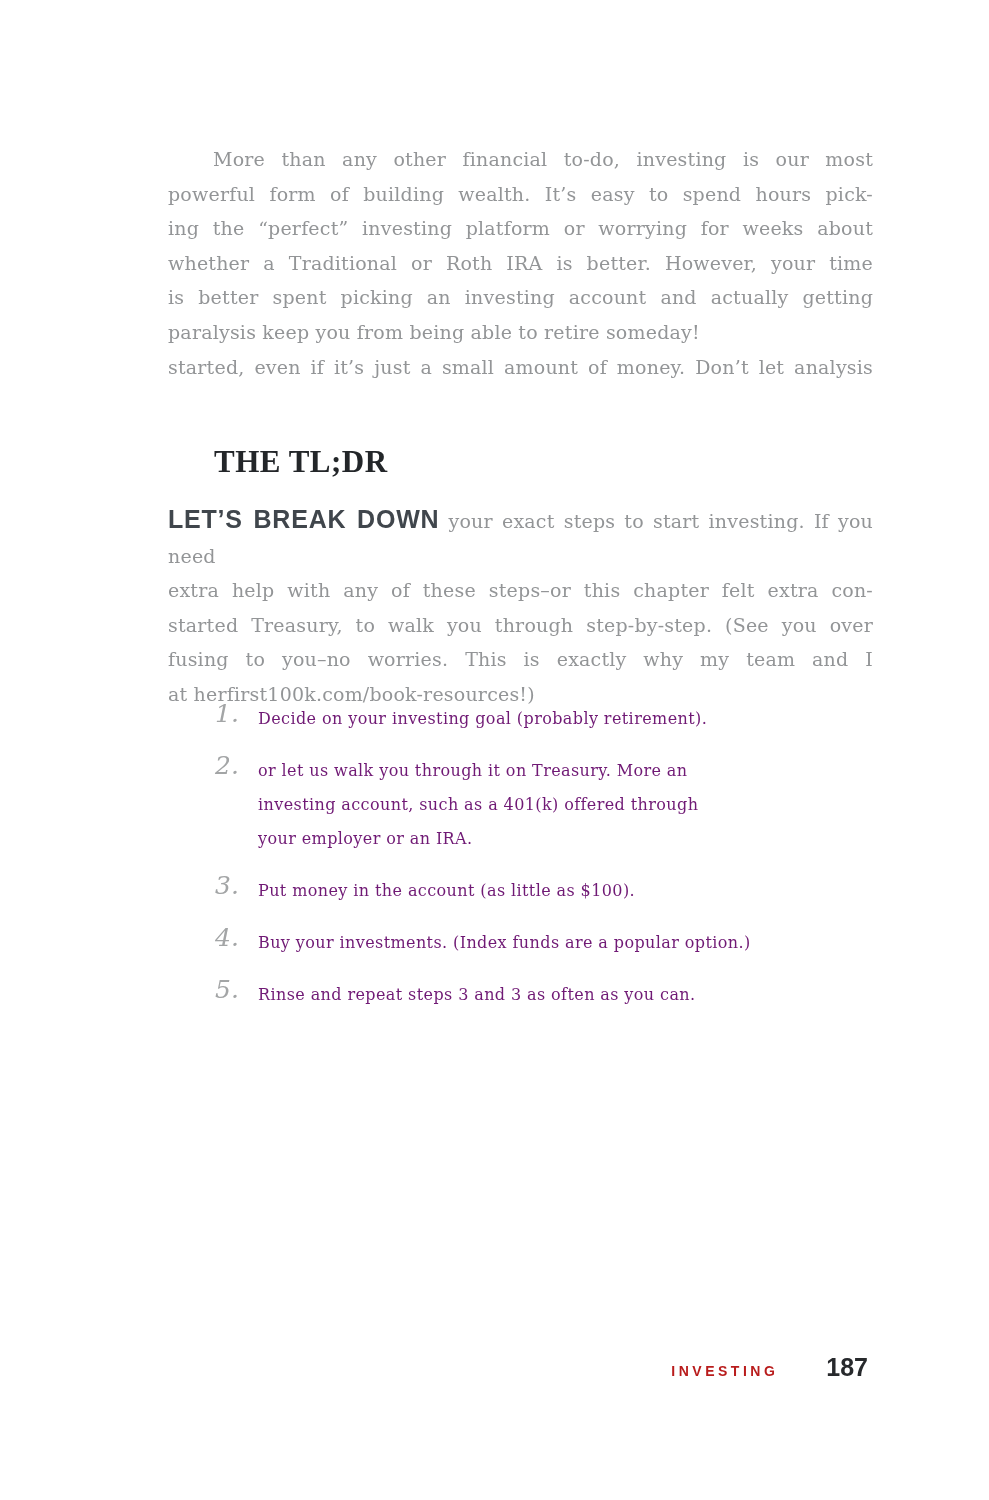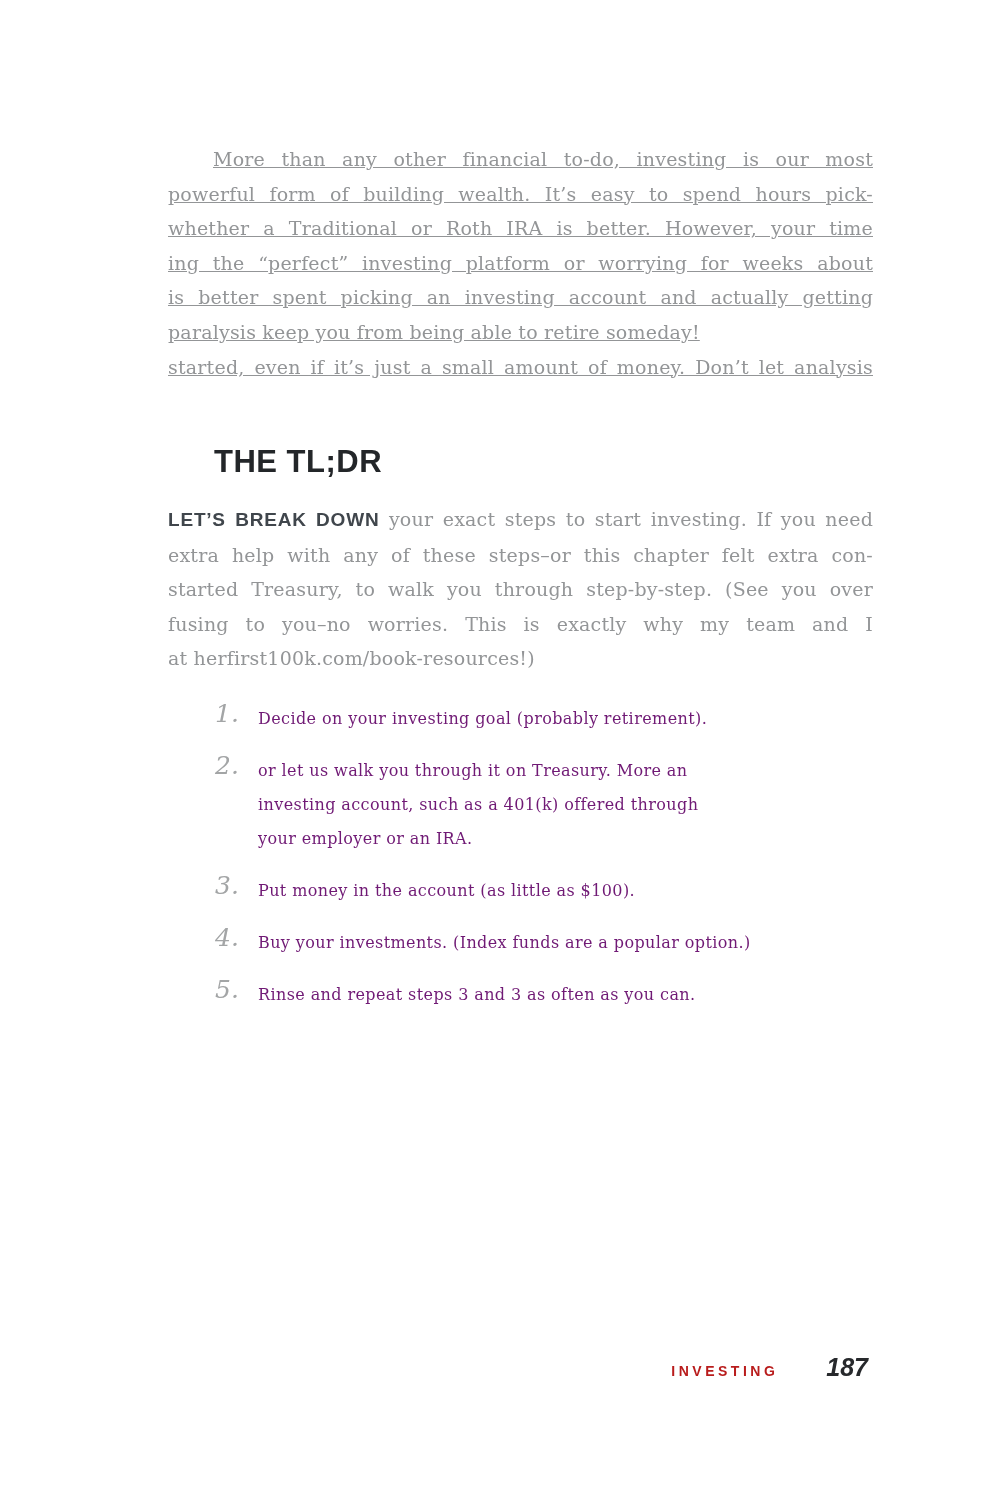--- a/index.html
+++ b/index.html
@@ -16,41 +16,41 @@
   .para {
     position: absolute;
     width: 705px;
     font-size: 19px;
     line-height: 34.6px;
     color: #939597;
     letter-spacing: 0.2px;
   }
   .jline { text-align: justify; text-align-last: justify; min-height: 34.6px; }
   .jline.last { text-align-last: left; }
-  .body-para { left: 168px; top: 142px; text-decoration: underline; }
+  .body-para { left: 168px; top: 142px; }
   .body-para .jline.first { text-indent: 45px; }
 
   
   .heading {
     position: absolute;
     left: 214px;
     top: 444px;
-    font-family: Liberation Sans, sans-serif;
+    font-family: Liberation Serif, serif;
     font-weight: bold;
     font-size: 31px;
     letter-spacing: 0.5px;
     color: #232629;
   }
 
   
   .tldr { left: 168px; top: 502px; }
   .lead {
     font-family: "Liberation Sans", sans-serif;
     font-weight: bold;
-    font-size: 19px;
+    font-size: 25px;
     letter-spacing: 0.8px;
     color: #40464c;
   }
 
   
   .steps { position: absolute; left: 215px; top: 702px; width: 680px; }
   .step { position: relative; padding-left: 43px; margin-bottom: 18px; }
   .step-num {
     position: absolute;
     left: 0;
@@ -83,37 +83,36 @@
     font-weight: bold;
     font-size: 14px;
     letter-spacing: 3.5px;
     color: #b91c1c;
   }
   .footer-page {
     font-family: "Liberation Sans", sans-serif;
     font-weight: 600;
     font-size: 25px;
     color: #27292c;
-    font-style: italic;
   }
 </style>
 </head>
 <body>
 
 <div class="page">
 
   <div class="para body-para">
 
       <div class="jline first">More than any other financial to-do, investing is our most</div>
 
       <div class="jline">powerful form of building wealth. It’s easy to spend hours pick-</div>
 
+      <div class="jline">ing the “perfect” investing platform or worrying for weeks about</div>
+
       <div class="jline">whether a Traditional or Roth IRA is better. However, your time</div>
-
-      <div class="jline">ing the “perfect” investing platform or worrying for weeks about</div>
 
       <div class="jline">is better spent picking an investing account and actually getting</div>
 
       <div class="jline last">paralysis keep you from being able to retire someday!</div>
 
       <div class="jline">started, even if it’s just a small amount of money. Don’t let analysis</div>
     </div>
 
   <div class="heading">THE TL;DR</div>
 

